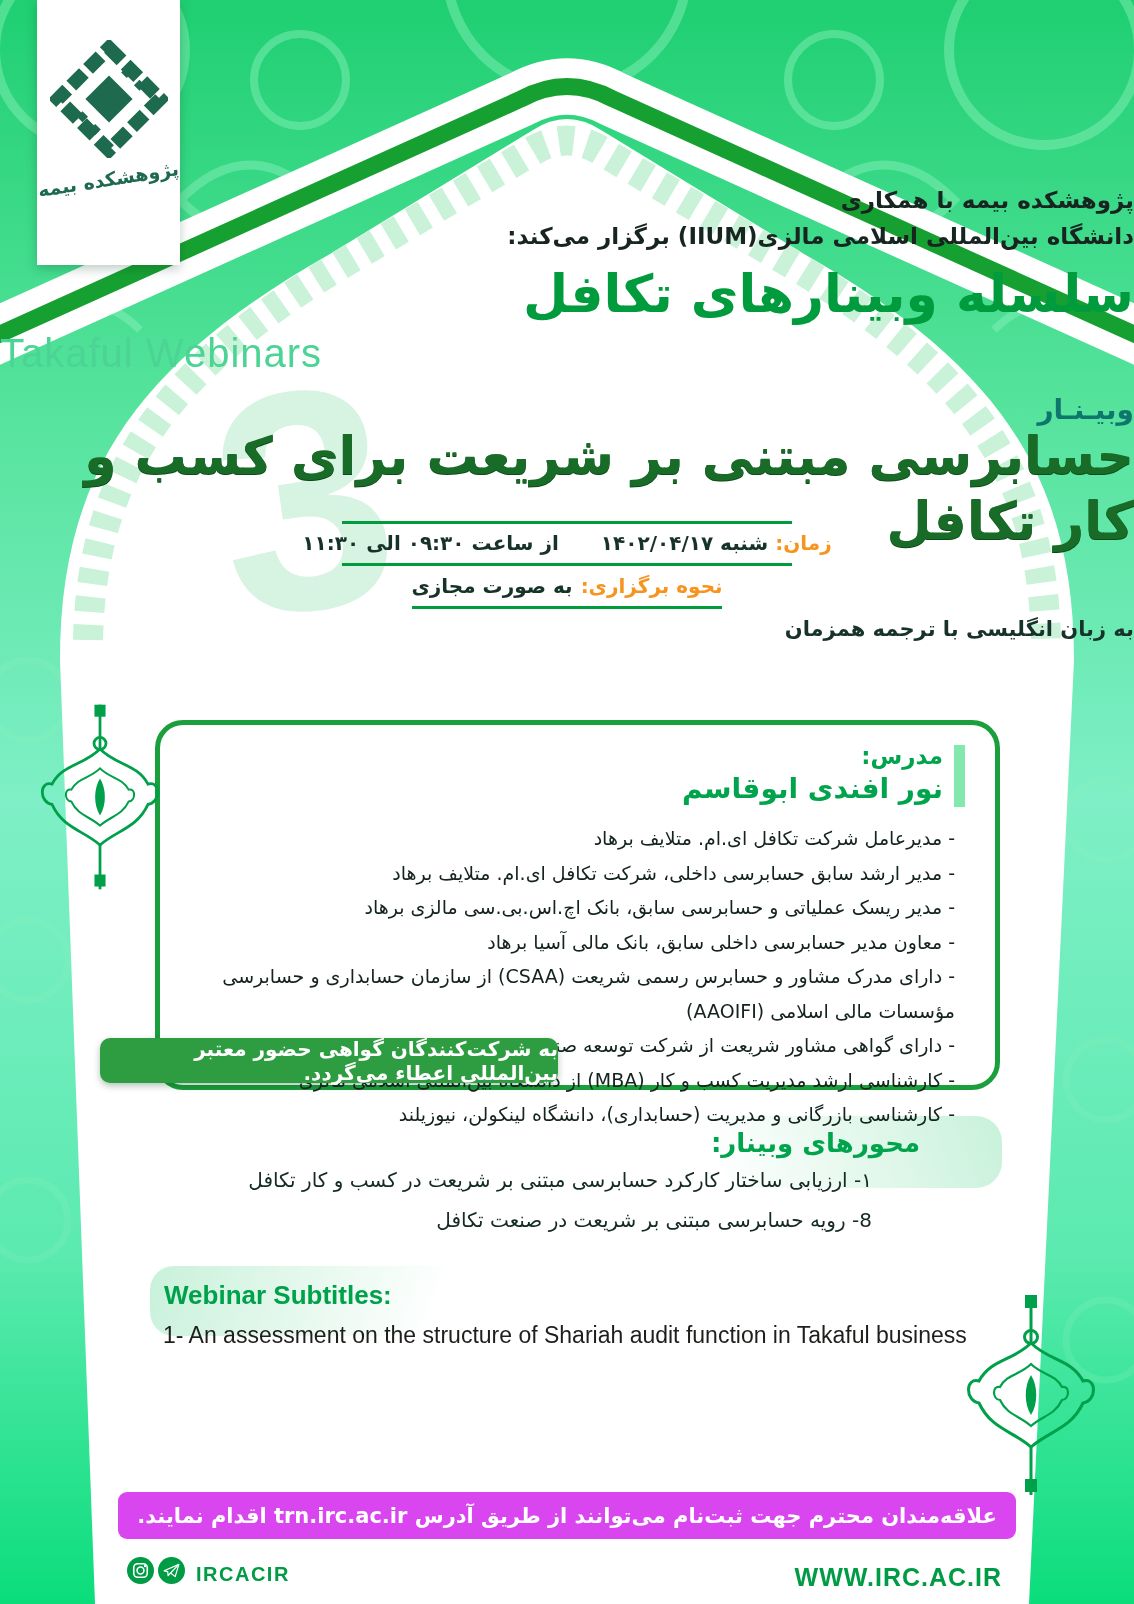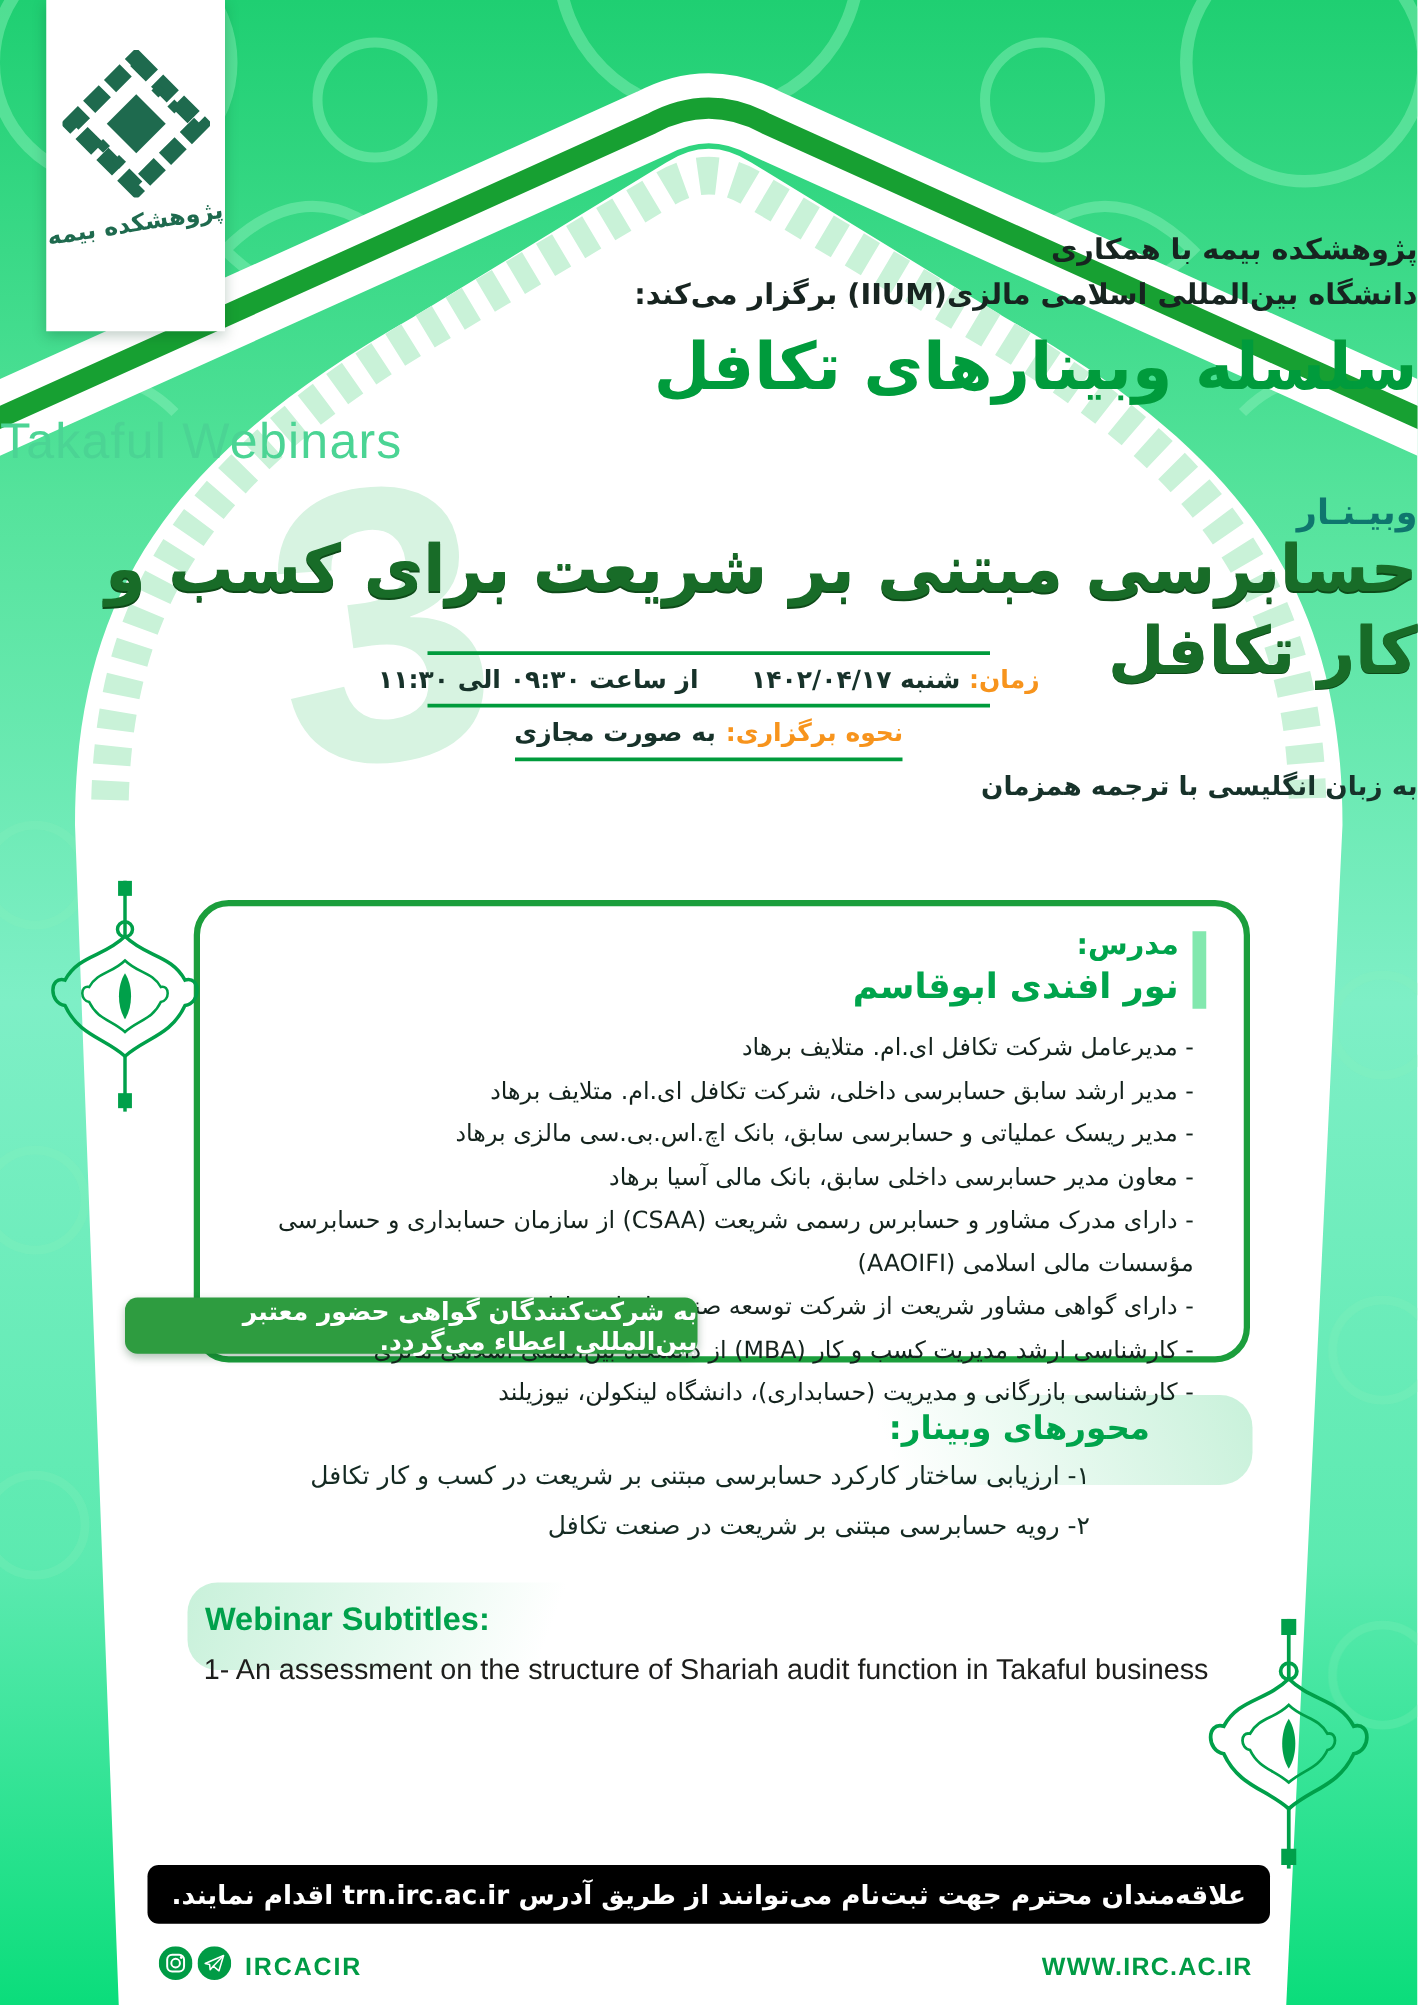--- a/index.html
+++ b/index.html
@@ -52,28 +52,28 @@
               background:linear-gradient(250deg,#c8f1da 0%,rgba(255,255,255,0) 72%);z-index:1;}
   .grad-box-l{position:absolute;left:150px;top:1266px;width:380px;height:70px;border-radius:24px;
               background:linear-gradient(110deg,#c8f1da 0%,rgba(255,255,255,0) 75%);z-index:1;}
   .topics-heading{position:absolute;right:214px;top:1128px;font-size:26px;font-weight:bold;
                   color:#00a44c;direction:rtl;z-index:2;}
   .topic-item{position:absolute;right:262px;font-size:20px;color:#142a22;direction:rtl;z-index:2;}
   .subs-heading{position:absolute;left:164px;top:1280px;font-size:26px;font-weight:bold;
                 color:#00a14b;z-index:2;}
   .sub-item{position:absolute;left:163px;font-size:23px;color:#1e1e1c;z-index:2;}
   
-  .reg-bar{position:absolute;left:118px;top:1492px;width:898px;height:47px;background:#000000;
+  .reg-bar{position:absolute;left:118px;top:1492px;width:898px;height:47px;background:#d946ef;
            border-radius:9px;display:flex;align-items:center;justify-content:center;
            color:#ffffff;font-size:21px;font-weight:bold;direction:rtl;z-index:4;}
   
   .soc-icon{position:absolute;width:27px;height:27px;z-index:4;cursor:pointer;}
   .handle{position:absolute;left:196px;top:1563px;font-size:20px;font-weight:bold;color:#009b45;
           letter-spacing:1.5px;z-index:4;font-family:"Liberation Sans",sans-serif;}
-  .website{position:absolute;right:132px;top:1563px;font-size:20px;font-weight:bold;color:#009b45;
+  .website{position:absolute;right:132px;top:1563px;font-size:25px;font-weight:bold;color:#009b45;
            letter-spacing:1px;z-index:4;font-family:"Liberation Sans",sans-serif;}
   .ornament{position:absolute;z-index:3;}
 </style>
 </head>
 <body>
 
 <div class="poster">
 
   <svg class="bg" width="1134" height="1604" viewBox="0 0 1134 1604">
     <defs>
@@ -165,21 +165,21 @@
       <div>- کارشناسی ارشد مدیریت کسب و کار (MBA) از دانشگاه بین‌المللی اسلامی مالزی</div>
       <div>- کارشناسی بازرگانی و مدیریت (حسابداری)، دانشگاه لینکولن، نیوزیلند</div>
     </div>
   </div>
 
   <div class="ribbon">به شرکت‌کنندگان گواهی حضور معتبر بین‌المللی اعطاء می‌گردد.</div>
 
   <div class="grad-box-r"></div>
   <div class="topics-heading">محورهای وبینار:</div>
   <div class="topic-item" style="top:1168px">۱- ارزیابی ساختار کارکرد حسابرسی مبتنی بر شریعت در کسب و کار تکافل</div>
-  <div class="topic-item" style="top:1208px">۲- رویه حسابرسی مبتنی بر شریعت در صنعت تکافل</div>
+  <div class="topic-item" style="top:1208px">8- رویه حسابرسی مبتنی بر شریعت در صنعت تکافل</div>
 
   <div class="grad-box-l"></div>
   <div class="subs-heading en">Webinar Subtitles:</div>
   <div class="sub-item en" style="top:1322px">1- An assessment on the structure of Shariah audit function in Takaful business</div>
 
   <div class="reg-bar">علاقه‌مندان محترم جهت ثبت‌نام می‌توانند از طریق آدرس trn.irc.ac.ir اقدام نمایند.</div>
 
   <svg class="soc-icon" style="left:127px;top:1557px" viewBox="0 0 44 44">
     <circle cx="22" cy="22" r="22" fill="#009b45"></circle>
     <rect x="11" y="11" width="22" height="22" rx="6.5" fill="none" stroke="#ffffff" stroke-width="2.6"></rect>

